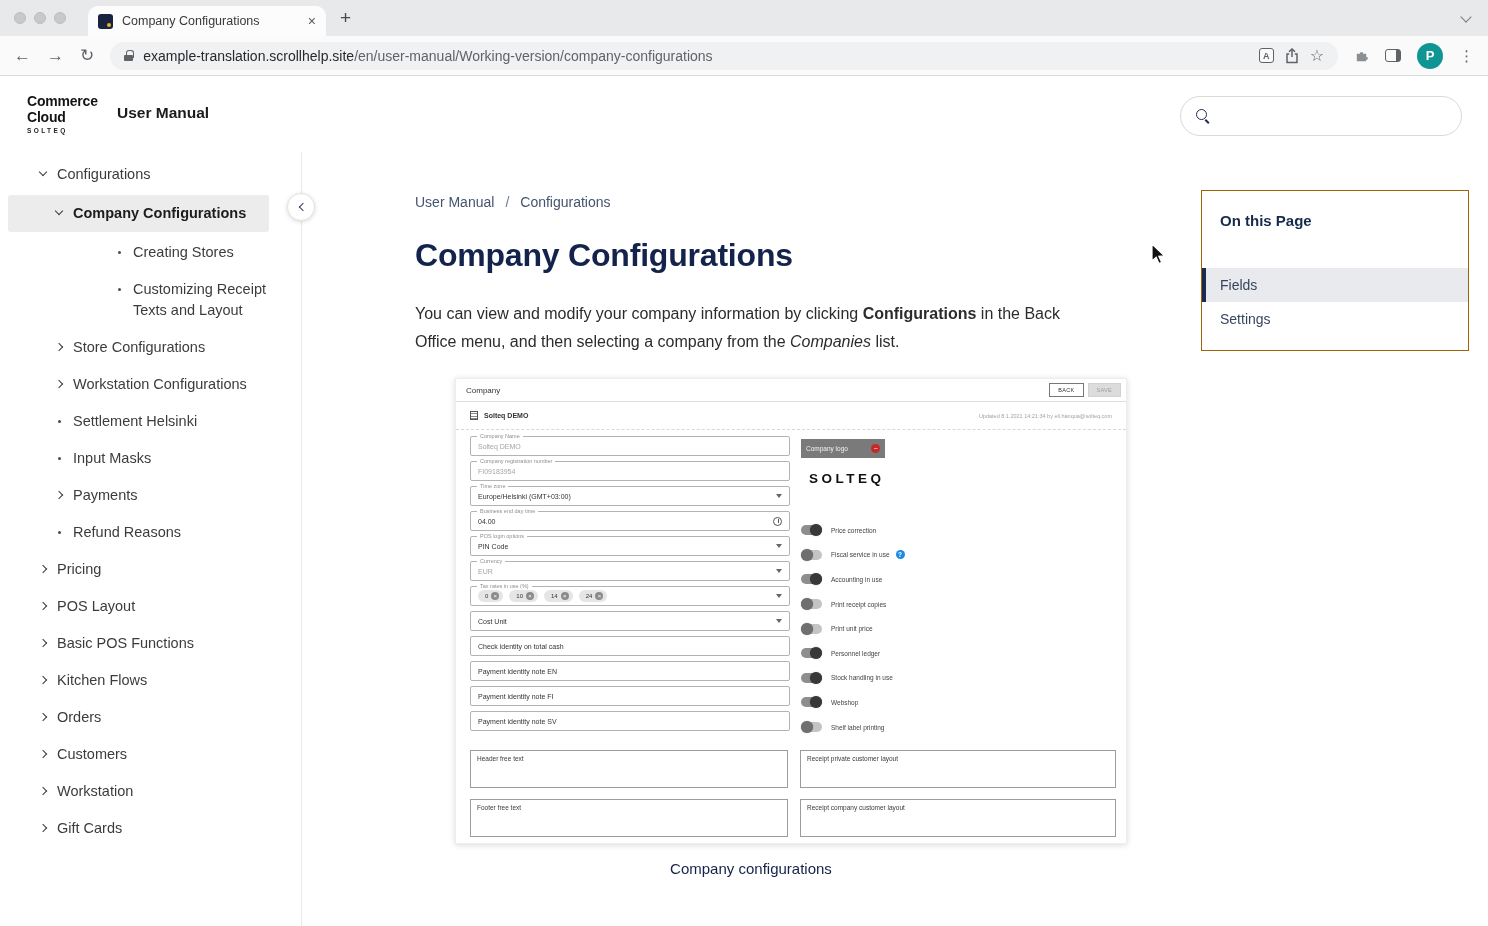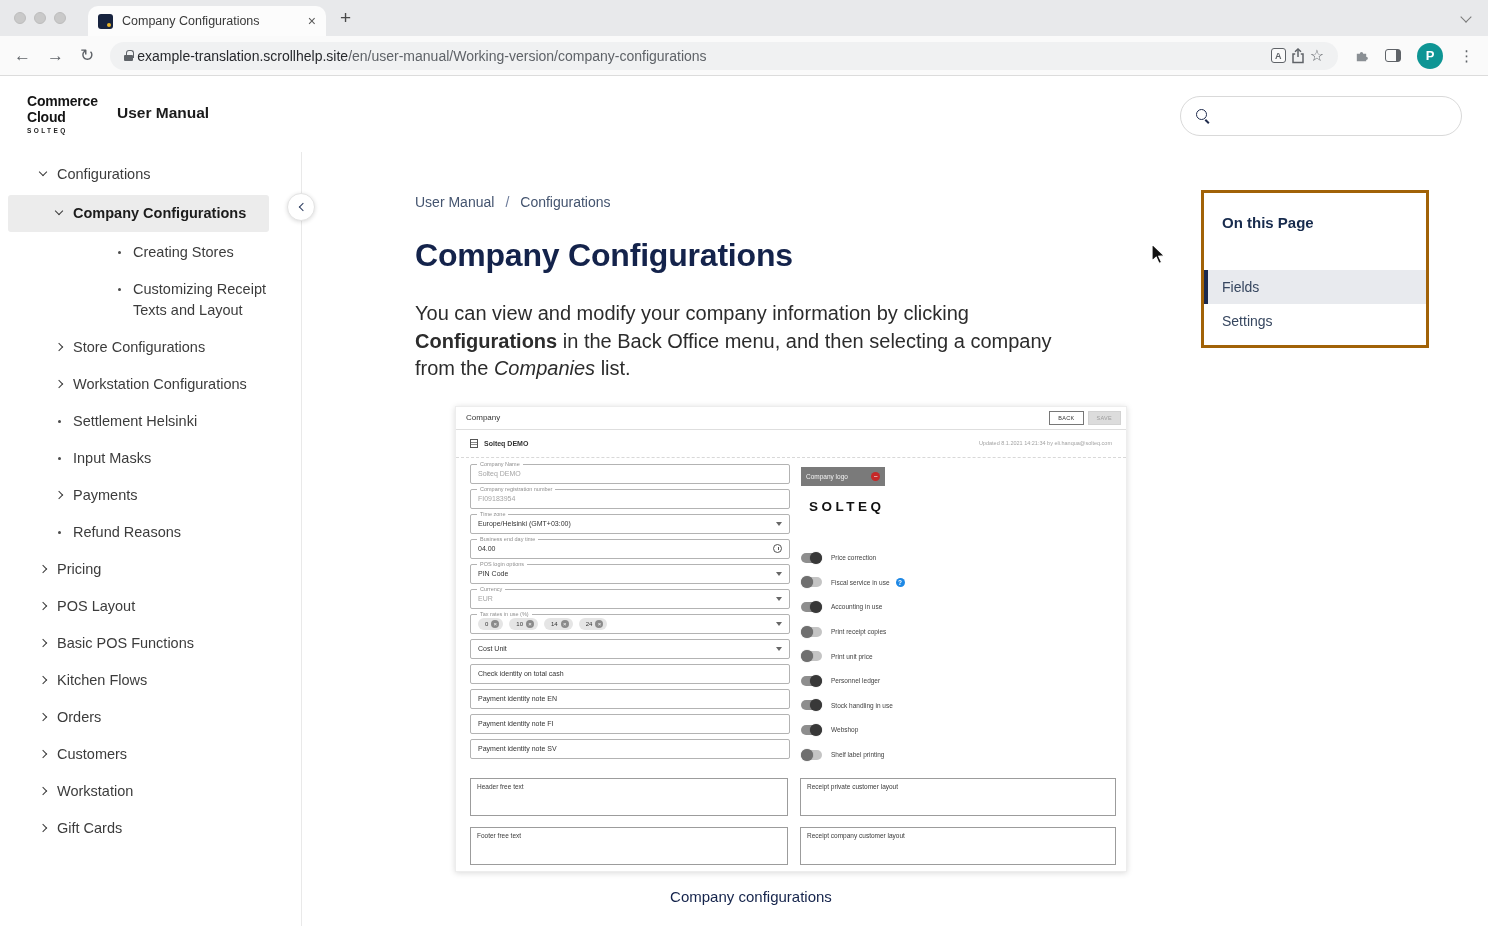--- a/index.html
+++ b/index.html
@@ -20,21 +20,21 @@
   .favicon::after { content:''; position:absolute; right:2px; bottom:2px; width:4px; height:4px; border-radius:50%; background:#e8b42a; }
   .tab-title { flex:1; font-size:12.5px; color:#3a3a3a; white-space:nowrap; overflow:hidden; text-overflow:ellipsis; }
   .tab-close { font-size:14px; color:#5a5a5a; margin-left:8px; cursor:pointer; }
   .newtab { position:absolute; left:340px; top:7px; font-size:19px; color:#4a4a4a; cursor:pointer; }
   .strip-chev { position:absolute; right:18px; top:13px; width:8px; height:8px;
     border-right:1.8px solid #7a7a7a; border-bottom:1.8px solid #7a7a7a; transform:rotate(45deg); }
 
   .addressbar { position:absolute; top:36px; left:0; right:0; height:40px; background:#fafafa;
     border-bottom:1px solid #dcdcdc; display:flex; align-items:center; padding:0 14px; gap:16px; }
   .navbtn { font-size:17px; color:#5f6368; cursor:pointer; line-height:1; }
-  .url-pill { flex:1; height:28px; background:#f0f1f2; border-radius:14px; display:flex; align-items:center; padding:0 14px; gap:4px; }
+  .url-pill { flex:1; height:28px; background:#f0f1f2; border-radius:14px; display:flex; align-items:center; padding:0 14px; gap:10px; }
   .lock { width:9px; height:11px; position:relative; flex:none; }
   .lock::before { content:''; position:absolute; top:0; left:1.5px; width:6px; height:7px; border:1.5px solid #5f6368; border-bottom:none; border-radius:3px 3px 0 0; }
   .lock::after { content:''; position:absolute; bottom:0; left:0; width:9px; height:6px; background:#5f6368; border-radius:1px; }
   .url-domain { font-size:14px; color:#27292d; }
   .url-path { font-size:14px; color:#5f6368; }
   .pill-spacer { flex:1; }
   .pill-ic { color:#5f6368; cursor:pointer; display:flex; align-items:center; }
   .tr-icon { width:15px; height:15px; border:1.5px solid #5f6368; border-radius:3px; font-size:9px; font-weight:bold;
     color:#5f6368; display:flex; align-items:center; justify-content:center; position:relative; background:#fafafa; }
   .tr-icon::before { content:''; position:absolute; left:-4px; top:-4px; width:8px; height:8px; background:#9aa0a6; border-radius:2px; z-index:-1; }
@@ -77,21 +77,21 @@
     border:1px solid #e3e3e3; box-shadow:0 1px 4px rgba(0,0,0,.14); display:flex; align-items:center; justify-content:center;
     cursor:pointer; z-index:6; }
   .collapse-chev { width:6px; height:6px; border-left:1.8px solid #2a3a5e; border-bottom:1.8px solid #2a3a5e; transform:rotate(45deg); margin-left:3px; }
 
   
   .main { position:absolute; left:415px; top:152px; width:674px; }
   .breadcrumb { margin-top:42px; display:flex; align-items:center; gap:11px; font-size:14px; color:#44546f; }
   .crumb { cursor:pointer; }
   .crumb-sep { color:#6b7a99; }
   .page-title { margin:27px 0 0; font-size:32px; font-weight:700; color:#14234b; letter-spacing:-0.2px; }
-  .para { margin-top:26px; width:662px; font-size:20px; line-height:27.5px; color:#2c2c2c; }
+  .para { margin-top:26px; width:662px; font-size:16px; line-height:27.5px; color:#2c2c2c; }
   .para .b { font-weight:700; }
   .para .i { font-style:italic; }
 
   
   .figure { margin-top:23px; width:672px; height:466px; background:#fff; border:1px solid #ededed;
     box-shadow:0 1px 6px rgba(0,0,0,.15); position:relative; cursor:pointer; }
   .shot-titlebar { height:23px; border-bottom:1px solid #dedede; display:flex; align-items:center; padding:0 5px 0 10px; }
   .shot-title { font-size:8px; color:#333; }
   .shot-sp { flex:1; }
   .btn-back { font-size:5.5px; color:#333; background:#fff; border:1px solid #777; padding:3px 8px; letter-spacing:.3px; }
@@ -128,21 +128,21 @@
   .switch.on .knob { left:9px; background:#383838; }
   .tgl-label { font-size:6.5px; color:#3f3f3f; margin-left:9px; }
   .help { width:9px; height:9px; border-radius:50%; background:#1e88e5; color:#fff; font-size:6.5px; font-weight:700;
     line-height:9px; text-align:center; margin-left:6px; }
   .shot-tas { position:absolute; left:14px; top:371px; width:646px; display:grid;
     grid-template-columns:318px 316px; column-gap:12px; row-gap:11px; }
   .ta { height:38px; border:1px solid #9c9c9c; padding:4px 6px; font-size:6.5px; color:#3a3a3a; background:#fff; }
   .caption { margin-top:13px; width:672px; text-align:center; font-size:15px; color:#14234b; }
 
   
-  .otp { position:absolute; left:1201px; top:190px; width:228px; background:#fff; border:3px solid #a16207; padding-bottom:7px; }
+  .otp { position:absolute; left:1201px; top:190px; width:268px; background:#fff; border:1px solid #a16207; padding-bottom:14px; }
   .otp-title { font-size:15px; font-weight:700; color:#172b4d; padding:21px 0 15px 18px; }
   .otp-item { position:relative; font-size:14px; color:#36465f; padding:9px 0 9px 18px; cursor:pointer; }
   .otp-item.active { background:#e8eaee;margin-top:24px; }
   .otp-item.active::before { content:''; position:absolute; left:0; top:0; bottom:0; width:4px; background:#1b2a4e; }
 
   .cursor { position:absolute; left:1150px; top:243px; z-index:99; pointer-events:none; }
 </style>
 </head>
 <body>
 

